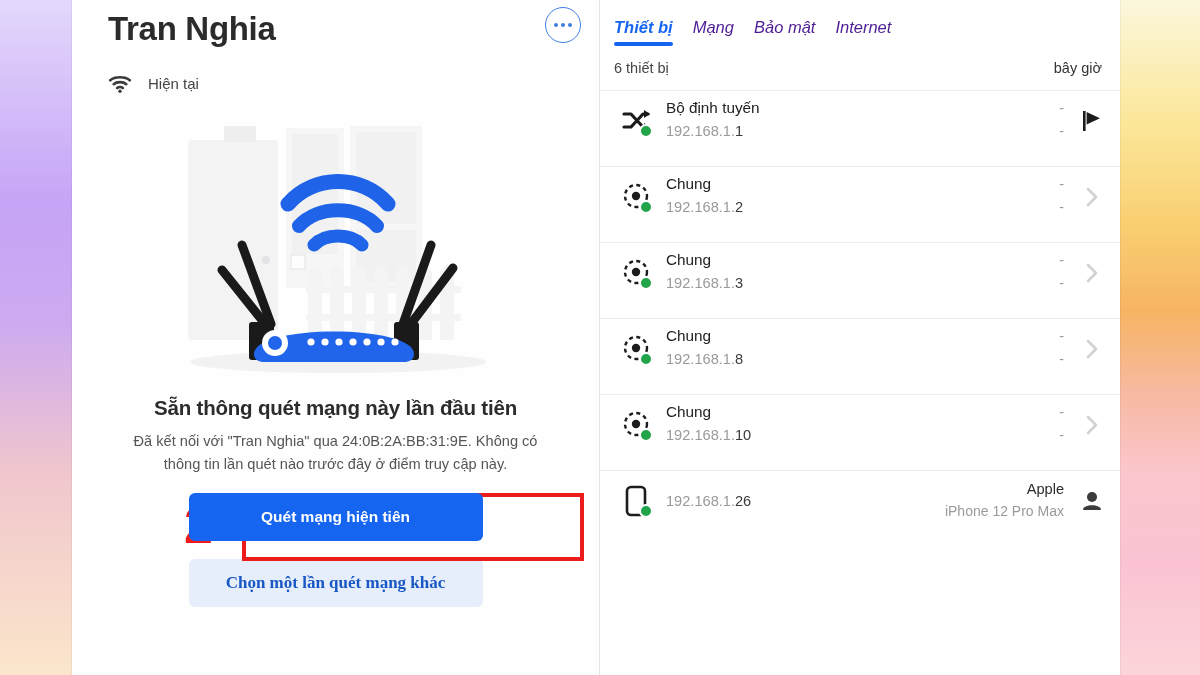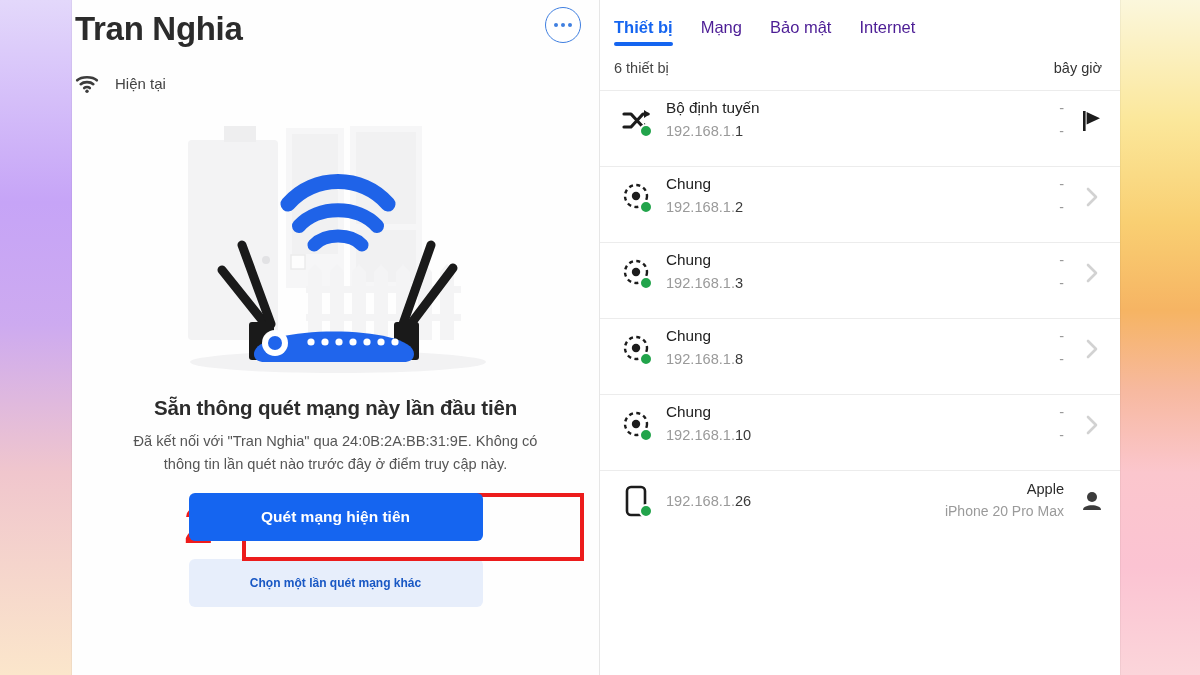--- a/index.html
+++ b/index.html
@@ -36,21 +36,21 @@
     box-shadow: 0 0 0 1px rgba(0,0,0,0.04);
   }
 
   
   .left-panel {
     width: 528px; height: 675px; position: relative;
     background: #fefefe;
     border-right: 1px solid #e6e6e6;
     padding: 0;
   }
-  .hdr { padding: 10px 0 0 3px; }
+  .hdr { padding: 10px 0 0 36px; }
   .net-title {
     font-size: 33px; font-weight: bold; color: #2b2b2b;
     letter-spacing: -0.3px; line-height: 1.15;
   }
   .net-sub-row {
     display: flex; align-items: center; gap: 16px; margin-top: 26px;
   }
   .wifi-ico { width: 24px; height: 20px; display:block; }
   .net-sub { font-size: 15px; color: #444; }
 
@@ -88,27 +88,27 @@
   }
   .primary-btn {
     position: relative; display: block; margin: 10px auto 0;
     width: 294px; height: 48px; border: none; border-radius: 6px;
     background: #1565f0; color: #fff; font-size: 15.5px; font-weight: bold;
     cursor: pointer; font-family: "Liberation Sans", sans-serif;
   }
   .secondary-btn {
     display: block; margin: 18px auto 0;
     width: 294px; height: 48px; border: none; border-radius: 6px;
-    background: #e7eefb; color: #1857c4; font-size: 12px; font-weight: bold;
-    cursor: pointer; font-family: Liberation Sans, sans-serif;
+    background: #e7eefb; color: #1857c4; font-size: 17px; font-weight: bold;
+    cursor: pointer; font-family: Liberation Serif, serif;
   }
 
   
   .right-panel { width: 520px; height: 675px; background: #fff; position: relative; }
-  .tabs { display: flex; gap: 28px; padding: 18px 0 0 14px; }
+  .tabs { display: flex; gap: 20px; padding: 18px 0 0 14px; font-style: italic; }
   .tab {
     font-size: 16.5px; color: #4c1d95; padding-bottom: 9px;
     position: relative; cursor: pointer; white-space: nowrap;
   }
   .tab.active { color: #1565f0; font-weight: bold; }
   .tab.active::after {
     content: ""; position: absolute; left: 0; right: 0; bottom: 0;
     height: 4px; border-radius: 2px; background: #1565f0;
   }
   .count-row {
@@ -377,21 +377,21 @@
           <svg width="26" height="32" viewBox="0 0 26 32">
             <rect x="3" y="2" width="18" height="28" rx="4" stroke="#1c1c1c" stroke-width="2.6" fill="none"></rect>
           </svg>
           <span class="dot"></span>
         </div>
         <div class="dev-main">
           <div class="dev-ip"><span>192.168.1.</span><b>26</b></div>
         </div>
         <div class="dev-meta">
           <div class="dev-vendor">Apple</div>
-          <div class="dev-model">iPhone 20 Pro Max</div>
+          <div class="dev-model">iPhone 12 Pro Max</div>
         </div>
         <div class="dev-act">
           <svg width="22" height="24" viewBox="0 0 22 24">
             <circle cx="11" cy="8" r="5" fill="#3c3c3c"></circle>
             <path d="M2 21 C2 14.8 20 14.8 20 21 Z" fill="#3c3c3c"></path>
           </svg>
         </div>
       </div>
 
     </div>

